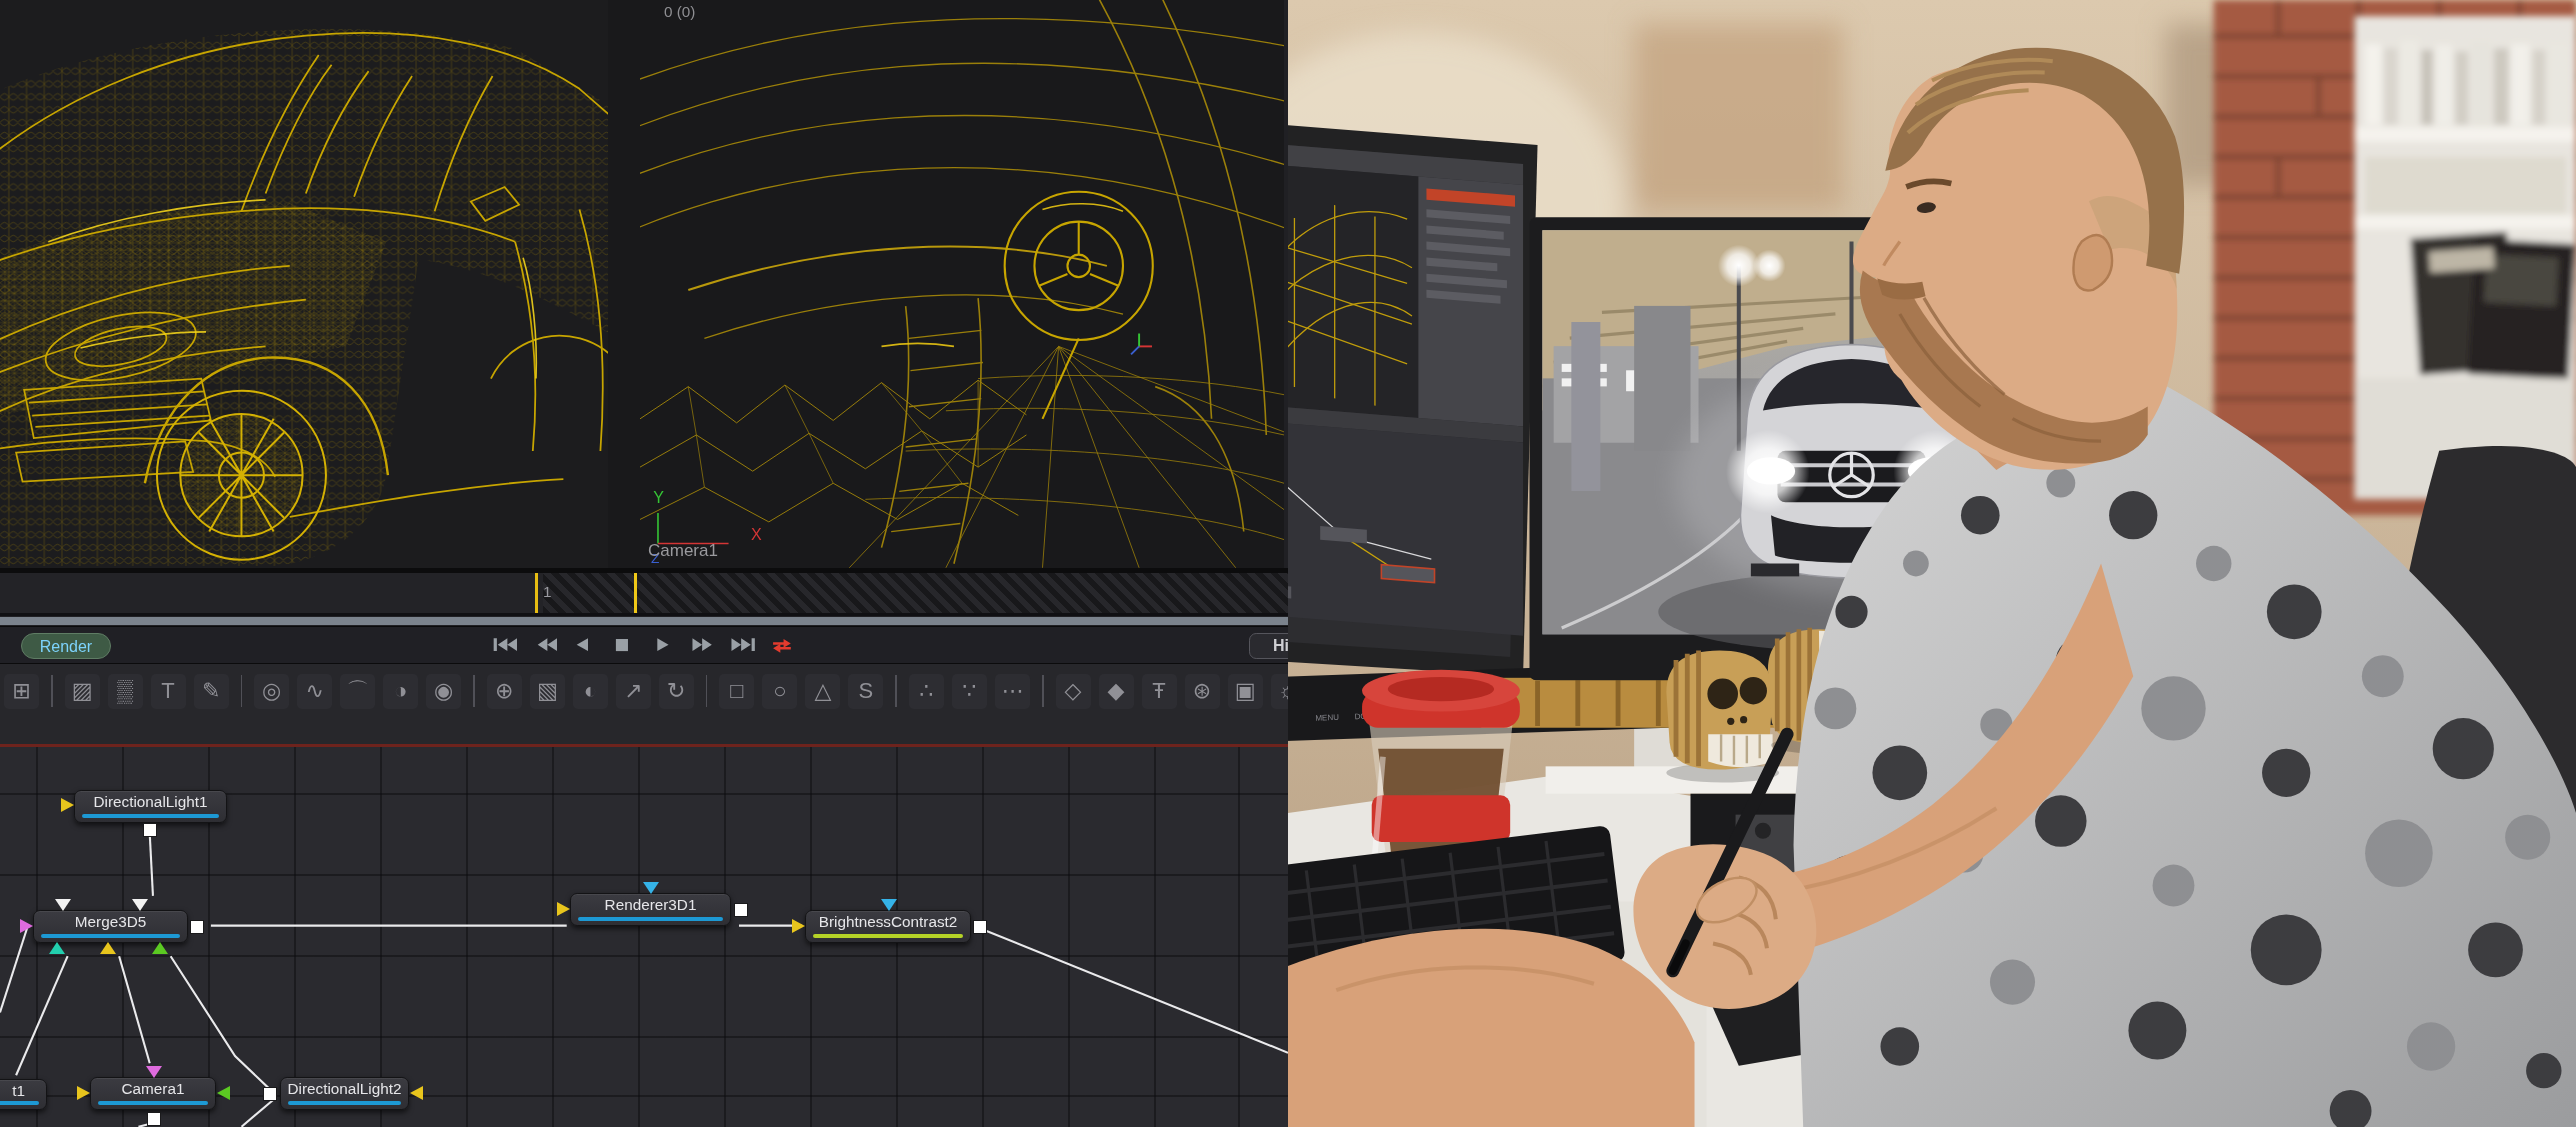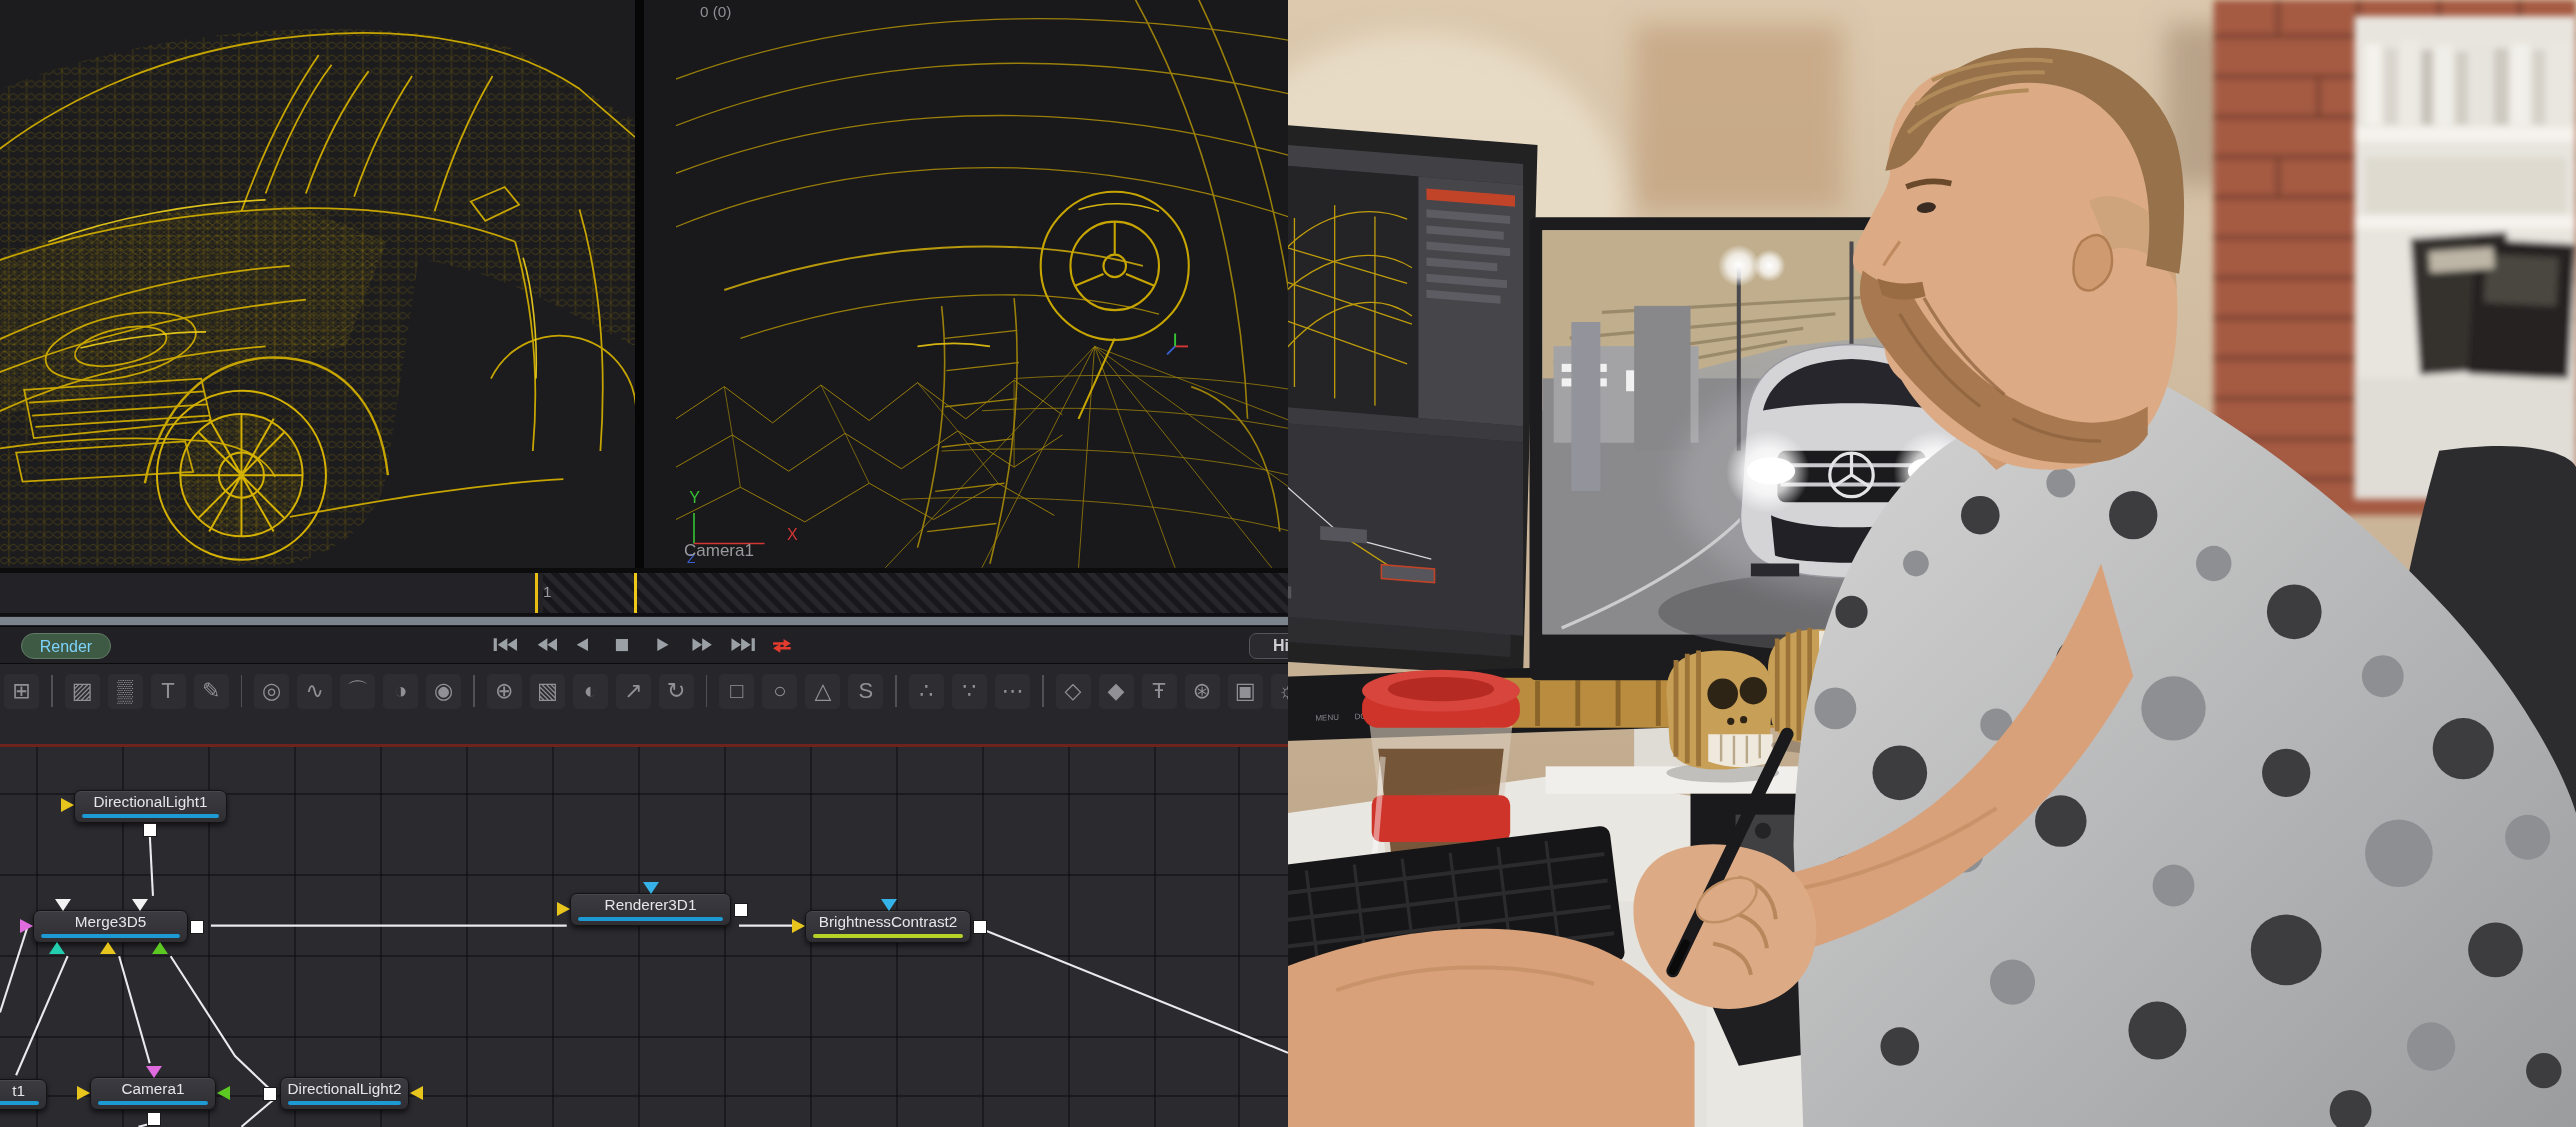--- a/index.html
+++ b/index.html
@@ -3,21 +3,21 @@
 <meta charset="utf-8">
 <style>
   html,body{margin:0;padding:0;background:#000;}
   #stage{position:relative;width:2576px;height:1127px;overflow:hidden;background:#101012;
          font-family:"Liberation Sans","DejaVu Sans",sans-serif;}
   
   #pane-left{position:absolute;left:0;top:0;width:1288px;height:1127px;overflow:hidden;background:#202024;}
   #viewers{position:absolute;left:0;top:0;width:1288px;height:568px;}
   #viewer-left{position:absolute;left:0;top:0;width:635px;height:568px;background:#1c1c1e;overflow:hidden;}
   #vdivider{position:absolute;left:635px;top:0;width:8.9px;height:568px;background:#060607;}
-  #viewer-right{position:absolute;left:644px;top:0;width:644px;height:608px;background:#19191b;overflow:hidden;padding-left:32px;}
+  #viewer-right{position:absolute;left:608px;top:0;width:644px;height:608px;background:#19191b;overflow:hidden;padding-left:32px;}
   .viewer-label{position:absolute;color:#8f8f93;font-size:15.3px;}
   #frame-label{left:56px;top:3.2px;}
   #camera-label{left:40px;top:541px;font-size:17px;color:#9a9a9e;z-index:3;}
   #axis-z{position:absolute;left:43px;top:551px;color:#3a5fd0;font-size:13.7px;z-index:2;}
   #gizmo{position:absolute;left:32px;top:489px;z-index:1;}
   
   #strip-sep{position:absolute;left:0;top:568px;width:1288px;height:5.6px;background:#0c0c0d;}
   #timeline{position:absolute;left:0;top:573px;width:1288px;height:40px;background:#232327;}
   #timeline .hatch{position:absolute;left:543px;top:0;right:0;bottom:0;
      background:repeating-linear-gradient(45deg,rgba(0,0,0,.32) 0 5.6px,rgba(255,255,255,.02) 5.6px 11.3px);}

